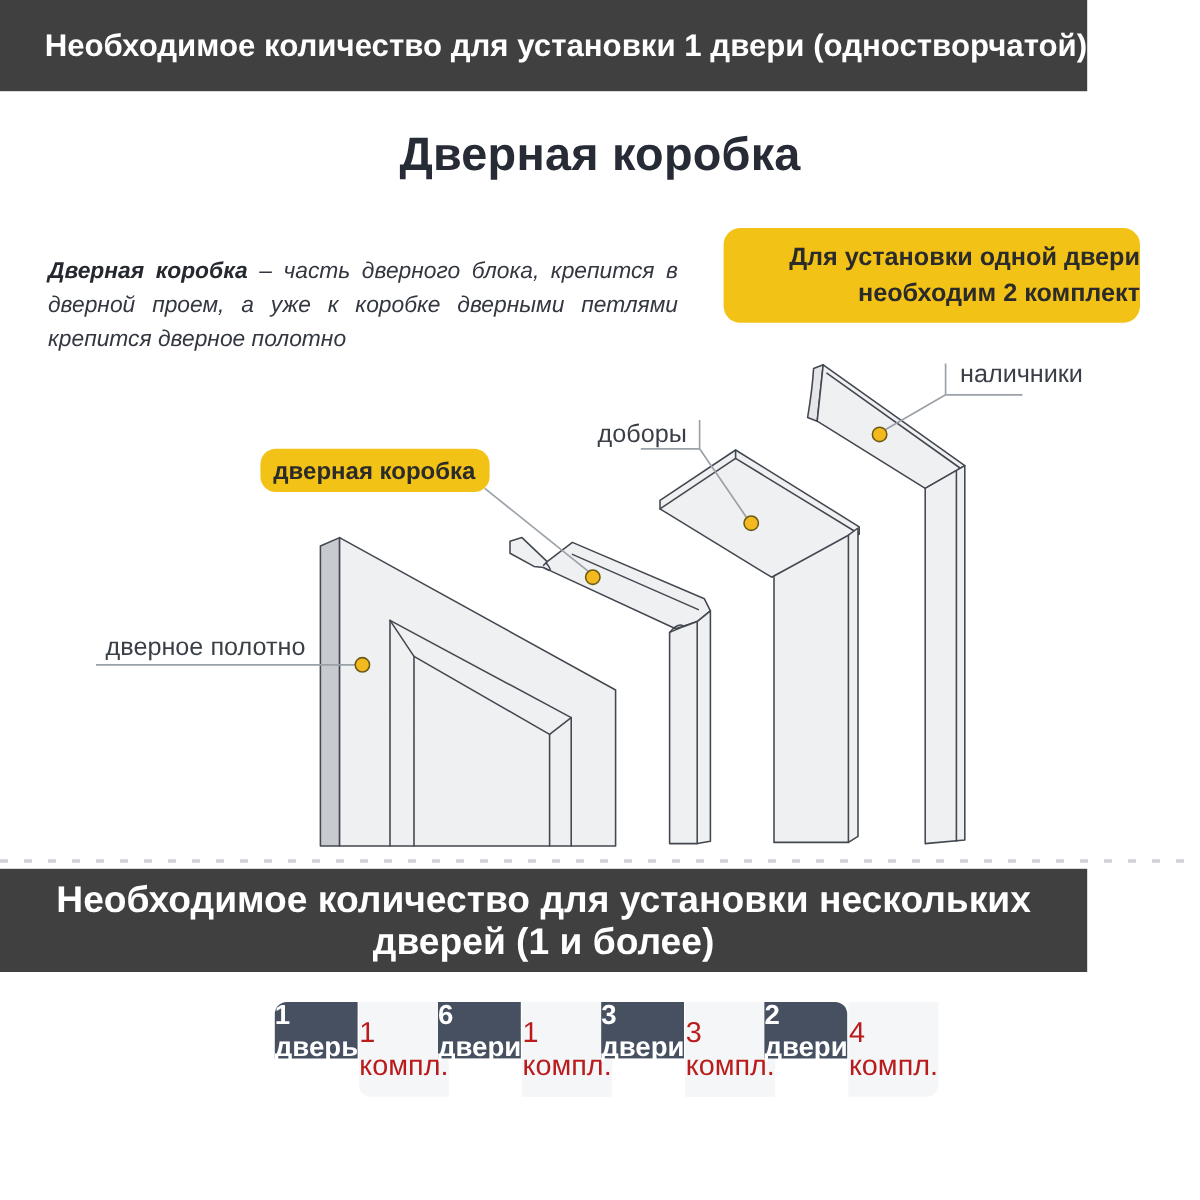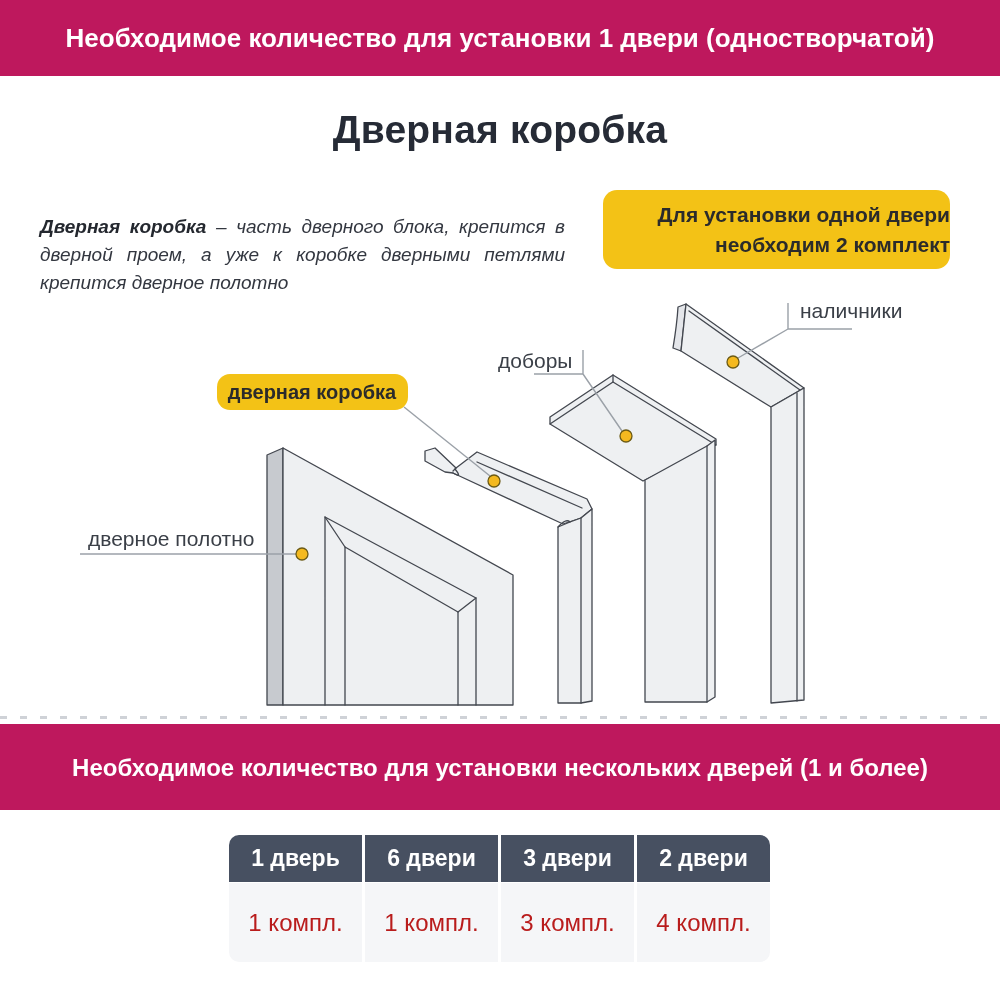--- a/index.html
+++ b/index.html
@@ -1,26 +1,26 @@
 <!DOCTYPE html>
 <html><head>
 <meta charset="utf-8">
 <style>
   html,body{margin:0;padding:0;background:#ffffff;}
   #page{
     position:relative;width:1000px;height:1000px;overflow:hidden;background:#ffffff;
     font-family:"Liberation Sans","DejaVu Sans",sans-serif;
   }
   .banner{
-    position:absolute;left:0;width:1000px;background:#be185d;color:#ffffff;
-    display:flex;flex-direction:column;align-items:center;justify-content:center;
+    position:absolute;left:0;width:906px;background:#404040;color:#ffffff;
+    display:flex;flex-direction:column;align-items:flex-end;justify-content:center;
     font-weight:700;text-align:center;
   }
   #top-banner{top:0;height:76px;font-size:26px;}
-  #bottom-banner{top:724px;height:86px;font-size:24px;line-height:35px;}
+  #bottom-banner{top:724px;height:86px;font-size:31px;line-height:35px;}
   #page-title{
     position:absolute;top:108px;left:0;width:1000px;text-align:center;
     font-size:39px;font-weight:700;color:#262b36;letter-spacing:.2px;
   }
   #description{
     position:absolute;top:194px;left:40px;width:525px;
     font-size:19px;line-height:28px;color:#333740;text-align:justify;font-style:italic;
   }
   #description b{color:#24282f;}
   #kit-note{
@@ -30,21 +30,21 @@
     font-size:21px;line-height:30px;font-weight:700;color:#2b2b2b;text-align:right;
   }
   #diagram{position:absolute;top:280px;left:0;width:1000px;height:440px;}
   #dotted-sep{
     position:absolute;top:716px;left:0;width:1000px;height:3px;
     background:repeating-linear-gradient(90deg,#cfd2d7 0 7px,transparent 7px 20px);
   }
   #qty-table{
     position:absolute;top:835px;left:229px;display:flex;gap:3px;
   }
-  .t-col{display:flex;flex-direction:column;gap:1px;width:133px;}
+  .t-col{display:flex;flex-direction:row;gap:1px;width:133px;}
   .t-head{
     height:47px;background:#475061;color:#ffffff;font-weight:700;font-size:23px;
     display:flex;align-items:center;justify-content:center;
   }
   .t-cell{
     height:79px;background:#f5f6f8;color:#b91c1c;font-size:24px;
     display:flex;align-items:center;justify-content:center;
   }
   .t-col:first-child .t-head{border-top-left-radius:10px;}
   .t-col:last-child  .t-head{border-top-right-radius:10px;}

